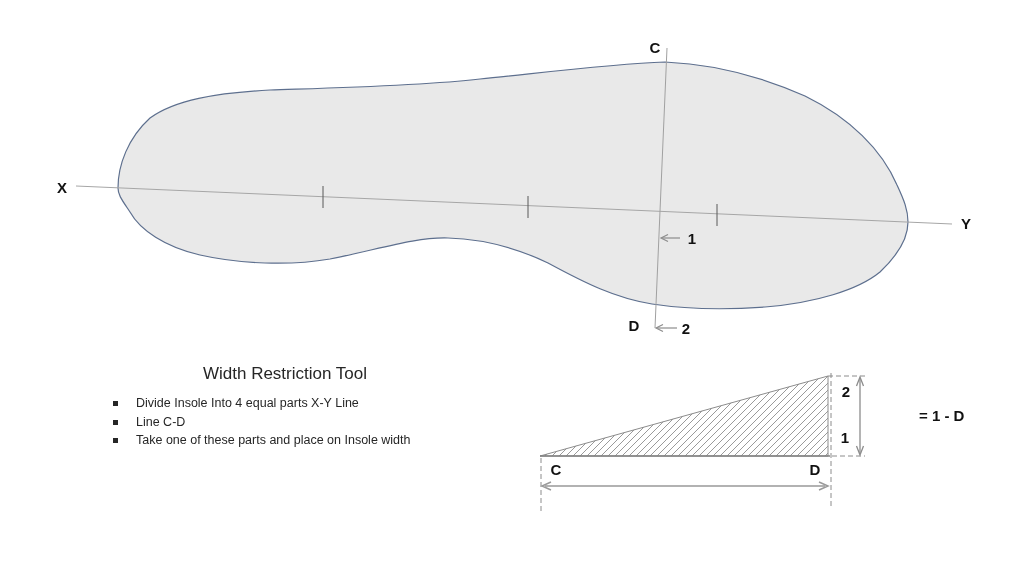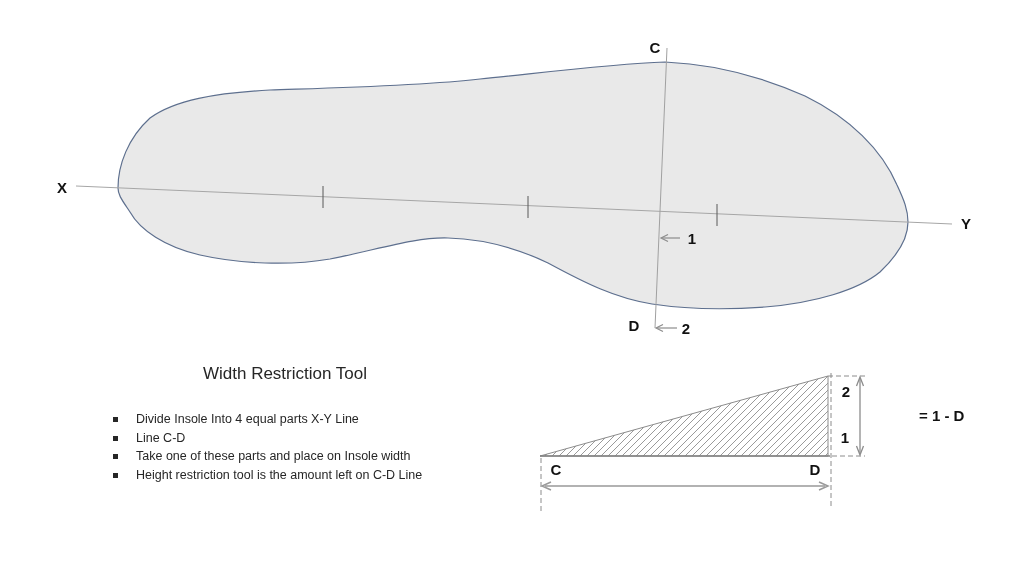--- a/index.html
+++ b/index.html
@@ -27,21 +27,21 @@
     left: 100px;
     top: 364px;
     width: 370px;
     text-align: center;
     font-size: 17px;
     color: #262626;
   }
   .bullets {
     position: absolute;
     left: 113px;
-    top: 412px;
+    top: 396px;
     width: 400px;
   }
   .bullet-row {
     display: flex;
     align-items: flex-start;
     height: 18.5px;
   }
   .bullet-square {
     flex: 0 0 auto;
     width: 5px;
@@ -149,24 +149,20 @@
       <span class="bullet-text">Divide Insole Into 4 equal parts X-Y Line</span>
     </div>
     <div class="bullet-row">
       <span class="bullet-square"></span>
       <span class="bullet-text">Line C-D</span>
     </div>
     <div class="bullet-row">
       <span class="bullet-square"></span>
       <span class="bullet-text">Take one of these parts and place on Insole width</span>
     </div>
-    <div class="bullet-row">
-      <span class="bullet-square"></span>
-      <span class="bullet-text">Height restriction tool is the amount left on C-D Line</span>
-    </div>
   </div>
 
   <div class="lbl small" style="left:556px; top:469px;">C</div>
   <div class="lbl small" style="left:815px; top:469px;">D</div>
   <div class="lbl small" style="left:846px; top:391px;">2</div>
   <div class="lbl small" style="left:845px; top:437px;">1</div>
   <div class="formula" style="left:888px; top:415px;margin-left:31px;">= 1 - D</div>
 
 </div>
 

